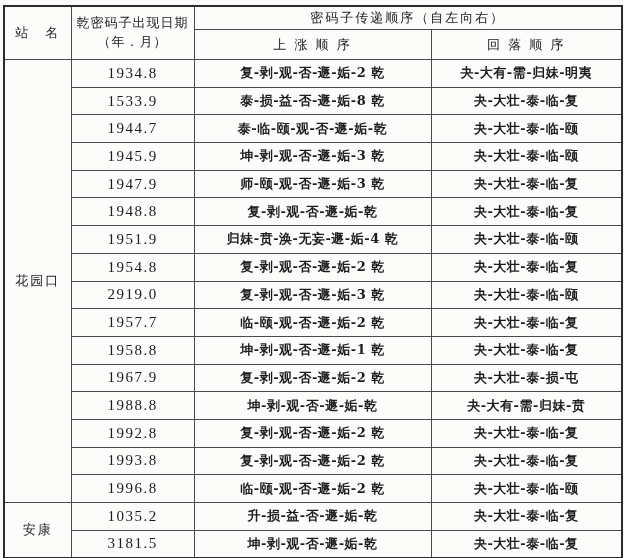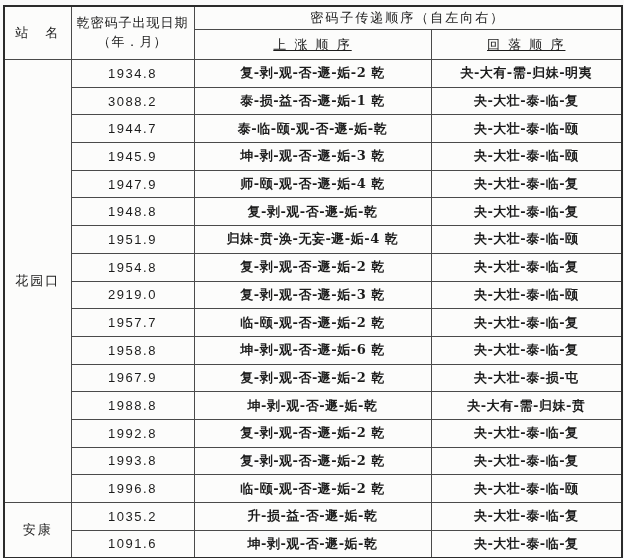--- a/index.html
+++ b/index.html
@@ -27,29 +27,29 @@
     text-align:center;
     vertical-align:middle;
     font-weight:normal;
     font-size:13px;
     padding:0;
     overflow:hidden;
     white-space:nowrap;
   }
   table{border:2px solid #2b2b2b;}
   thead tr.hdr-top th{height:22px;}
-  thead tr.hdr-sub th{height:29px;text-decoration:underline;}
+  thead tr.hdr-sub th{height:29px;}
   tbody tr{height:27.7px;}
   .hdr{letter-spacing:2px;}
   .hdr-date div{line-height:1.45;letter-spacing:1px;}
   .station{letter-spacing:2px;font-family:Liberation Serif, serif;}
   .date{
-    font-family:Liberation Sans, sans-serif;
+    font-family:Liberation Serif, serif;
     letter-spacing:1.5px;
-    font-size:13px;
+    font-size:15px;
   }
   .rising,.falling{letter-spacing:0.5px;font-weight:bold;}
 </style>
 </head>
 <body>
 
 <table>
   <colgroup>
     <col class="c-station">
     <col class="c-date">
@@ -71,37 +71,37 @@
     </tr>
   </thead>
   <tbody>
       <tr>
         <td rowspan="16" class="station">花园口</td>
         <td class="date">1934.8</td>
         <td class="rising">复-剥-观-否-遯-姤-2 乾</td>
         <td class="falling">夬-大有-需-归妹-明夷</td>
       </tr>
       <tr>
-        <td class="date">3088.2</td>
-        <td class="rising">泰-损-益-否-遯-姤-1 乾</td>
+        <td class="date">1533.9</td>
+        <td class="rising">泰-损-益-否-遯-姤-8 乾</td>
         <td class="falling">夬-大壮-泰-临-复</td>
       </tr>
       <tr>
         <td class="date">1944.7</td>
         <td class="rising">泰-临-颐-观-否-遯-姤-乾</td>
         <td class="falling">夬-大壮-泰-临-颐</td>
       </tr>
       <tr>
         <td class="date">1945.9</td>
         <td class="rising">坤-剥-观-否-遯-姤-3 乾</td>
         <td class="falling">夬-大壮-泰-临-颐</td>
       </tr>
       <tr>
         <td class="date">1947.9</td>
-        <td class="rising">师-颐-观-否-遯-姤-4 乾</td>
+        <td class="rising">师-颐-观-否-遯-姤-3 乾</td>
         <td class="falling">夬-大壮-泰-临-复</td>
       </tr>
       <tr>
         <td class="date">1948.8</td>
         <td class="rising">复-剥-观-否-遯-姤-乾</td>
         <td class="falling">夬-大壮-泰-临-复</td>
       </tr>
       <tr>
         <td class="date">1951.9</td>
         <td class="rising">归妹-贲-涣-无妄-遯-姤-4 乾</td>
@@ -117,21 +117,21 @@
         <td class="rising">复-剥-观-否-遯-姤-3 乾</td>
         <td class="falling">夬-大壮-泰-临-颐</td>
       </tr>
       <tr>
         <td class="date">1957.7</td>
         <td class="rising">临-颐-观-否-遯-姤-2 乾</td>
         <td class="falling">夬-大壮-泰-临-复</td>
       </tr>
       <tr>
         <td class="date">1958.8</td>
-        <td class="rising">坤-剥-观-否-遯-姤-6 乾</td>
+        <td class="rising">坤-剥-观-否-遯-姤-1 乾</td>
         <td class="falling">夬-大壮-泰-临-复</td>
       </tr>
       <tr>
         <td class="date">1967.9</td>
         <td class="rising">复-剥-观-否-遯-姤-2 乾</td>
         <td class="falling">夬-大壮-泰-损-屯</td>
       </tr>
       <tr>
         <td class="date">1988.8</td>
         <td class="rising">坤-剥-观-否-遯-姤-乾</td>
@@ -152,18 +152,18 @@
         <td class="rising">临-颐-观-否-遯-姤-2 乾</td>
         <td class="falling">夬-大壮-泰-临-颐</td>
       </tr>
       <tr>
         <td rowspan="2" class="station">安康</td>
         <td class="date">1035.2</td>
         <td class="rising">升-损-益-否-遯-姤-乾</td>
         <td class="falling">夬-大壮-泰-临-复</td>
       </tr>
       <tr>
-        <td class="date">1091.6</td>
+        <td class="date">3181.5</td>
         <td class="rising">坤-剥-观-否-遯-姤-乾</td>
         <td class="falling">夬-大壮-泰-临-复</td>
       </tr>
     </tbody>
 </table>
 
 </body></html>

